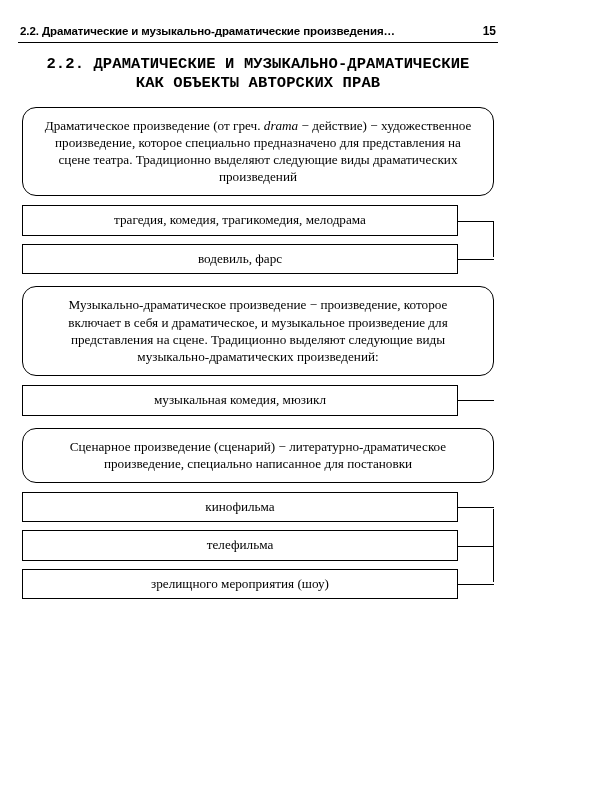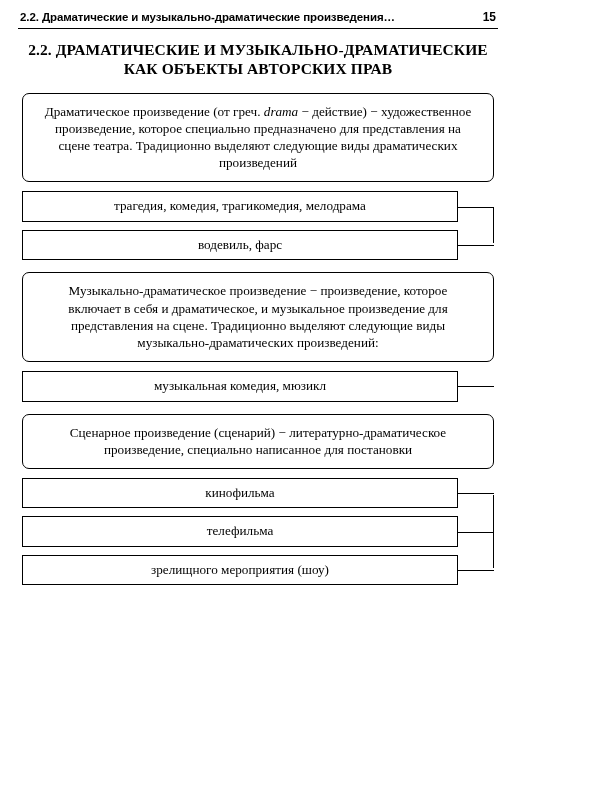--- a/index.html
+++ b/index.html
@@ -12,21 +12,21 @@
     height: 800px;
     font-family: "Liberation Serif", serif;
     color: #000000;
     position: relative;
     overflow: hidden;
   }
   .page {
     width: 516px;
     height: 800px;
     box-sizing: border-box;
-    padding: 10px 18px 0 18px;
+    padding: 24px 18px 0 18px;
     position: relative;
   }
 
   
   .runhead {
     display: flex;
     align-items: baseline;
     justify-content: space-between;
     font-family: "Liberation Sans", sans-serif;
     font-weight: bold;
@@ -40,37 +40,37 @@
     font-size: 12px;
   }
   .rule {
     border-bottom: 1.6px solid #000;
     margin: 0 0 12px 0;
   }
 
   
   .section-title {
     text-align: center;
-    font-family: Liberation Serif, serif;
+    font-family: Liberation Mono, monospace;
     font-weight: bold;
     font-size: 15.5px;
     line-height: 1.22;
     letter-spacing: 0.1px;
     margin: 0 6px 14px 6px;
   }
   .section-title .ln { display: block; }
 
   
   .group {
     margin-bottom: 12px;
     position: relative;
   }
   .intro-box {
     border: 1.6px solid #000;
-    border-radius: 7px;
+    border-radius: 14px;
     padding: 9px 20px 10px 20px;
     text-align: center;
     font-size: 13.2px;
     line-height: 1.30;
     margin: 0 4px 9px 4px;
     background: #fff;
   }
   .intro-box i { font-style: italic; }
 
   .child-list {

